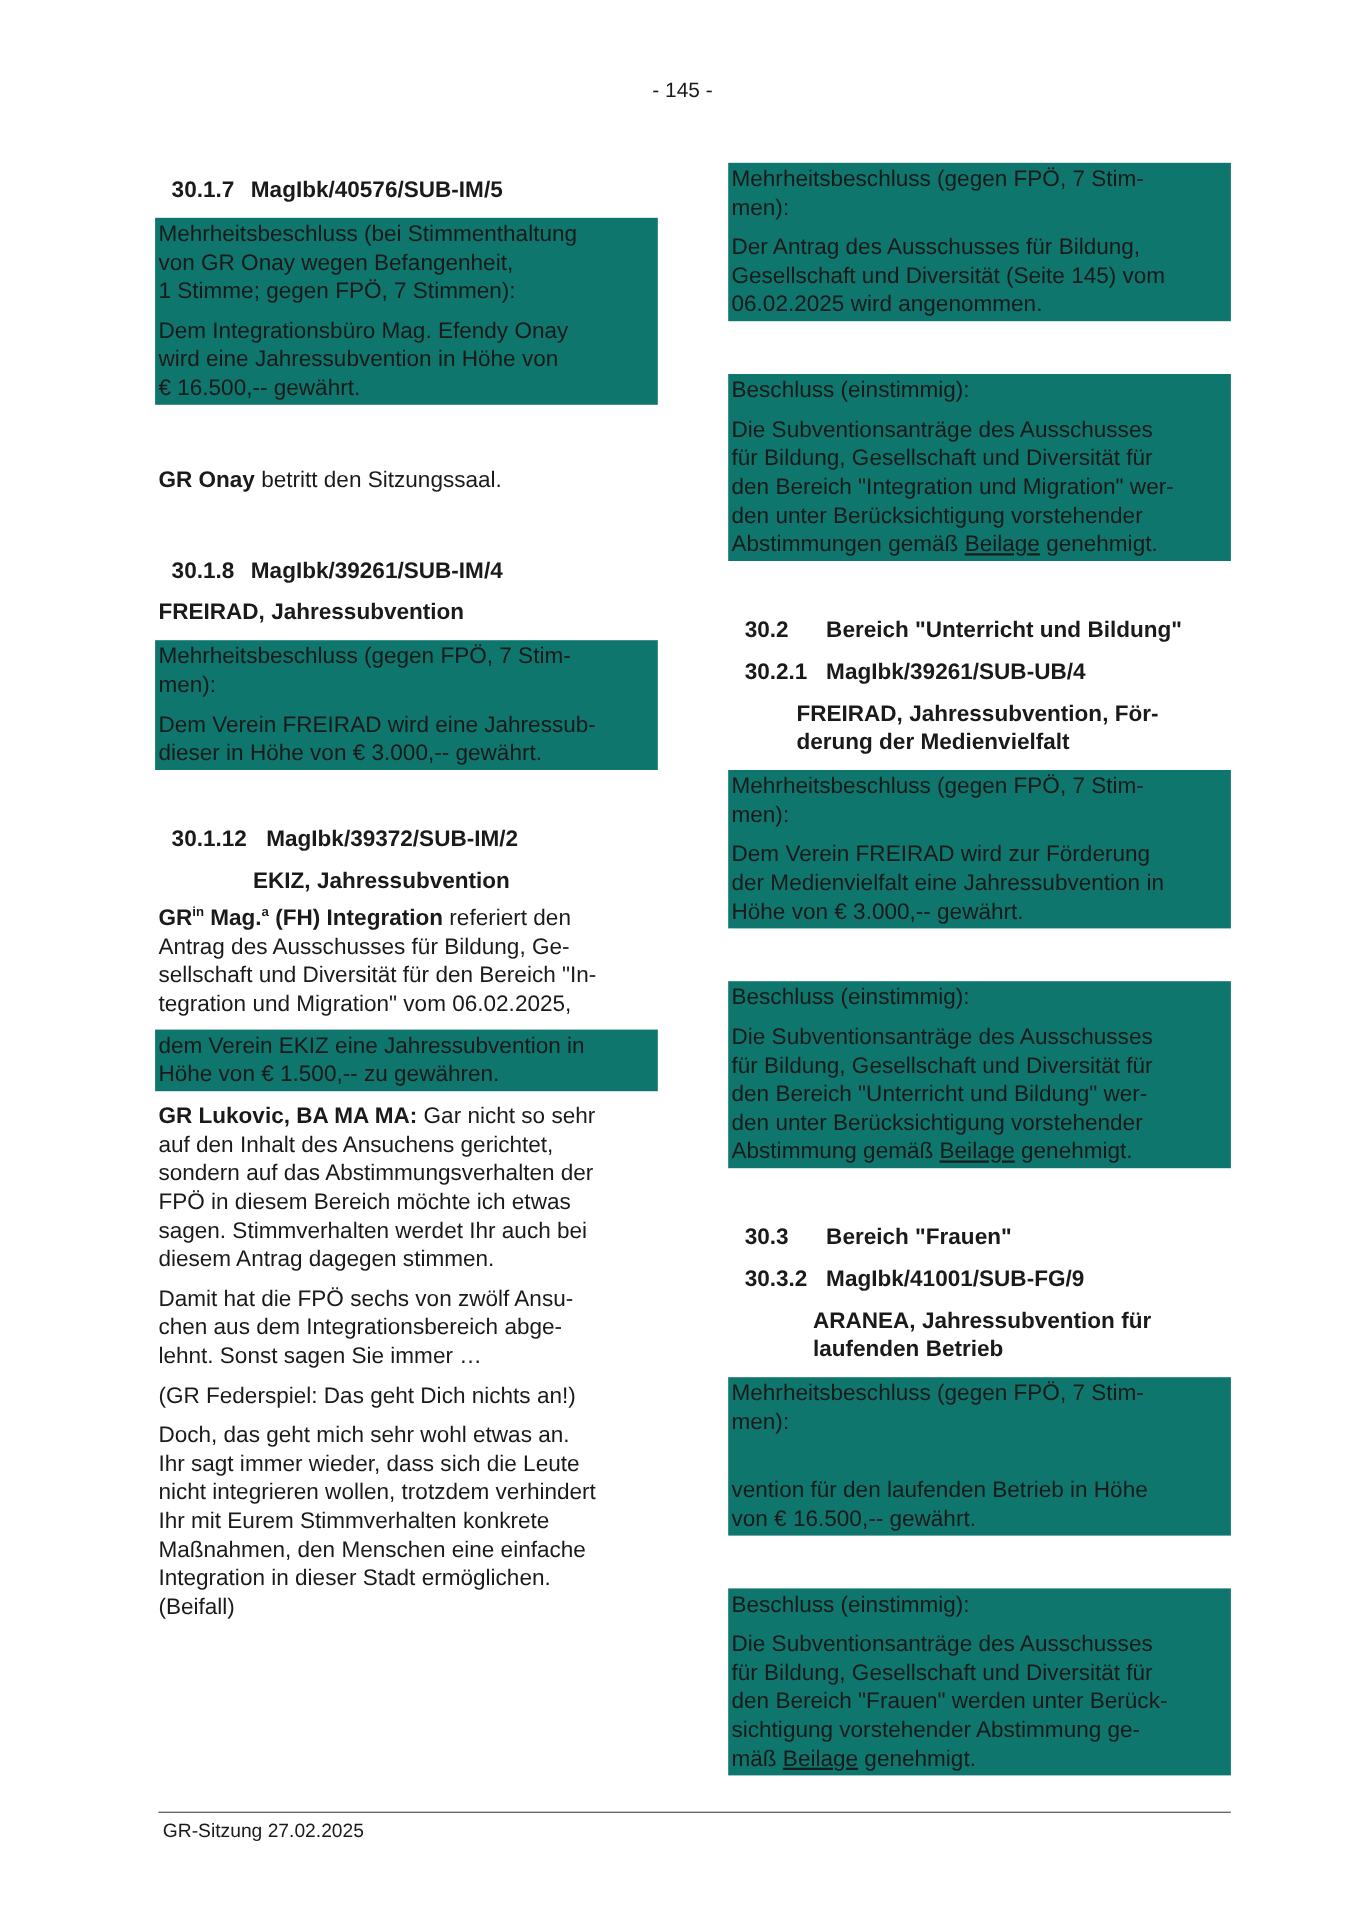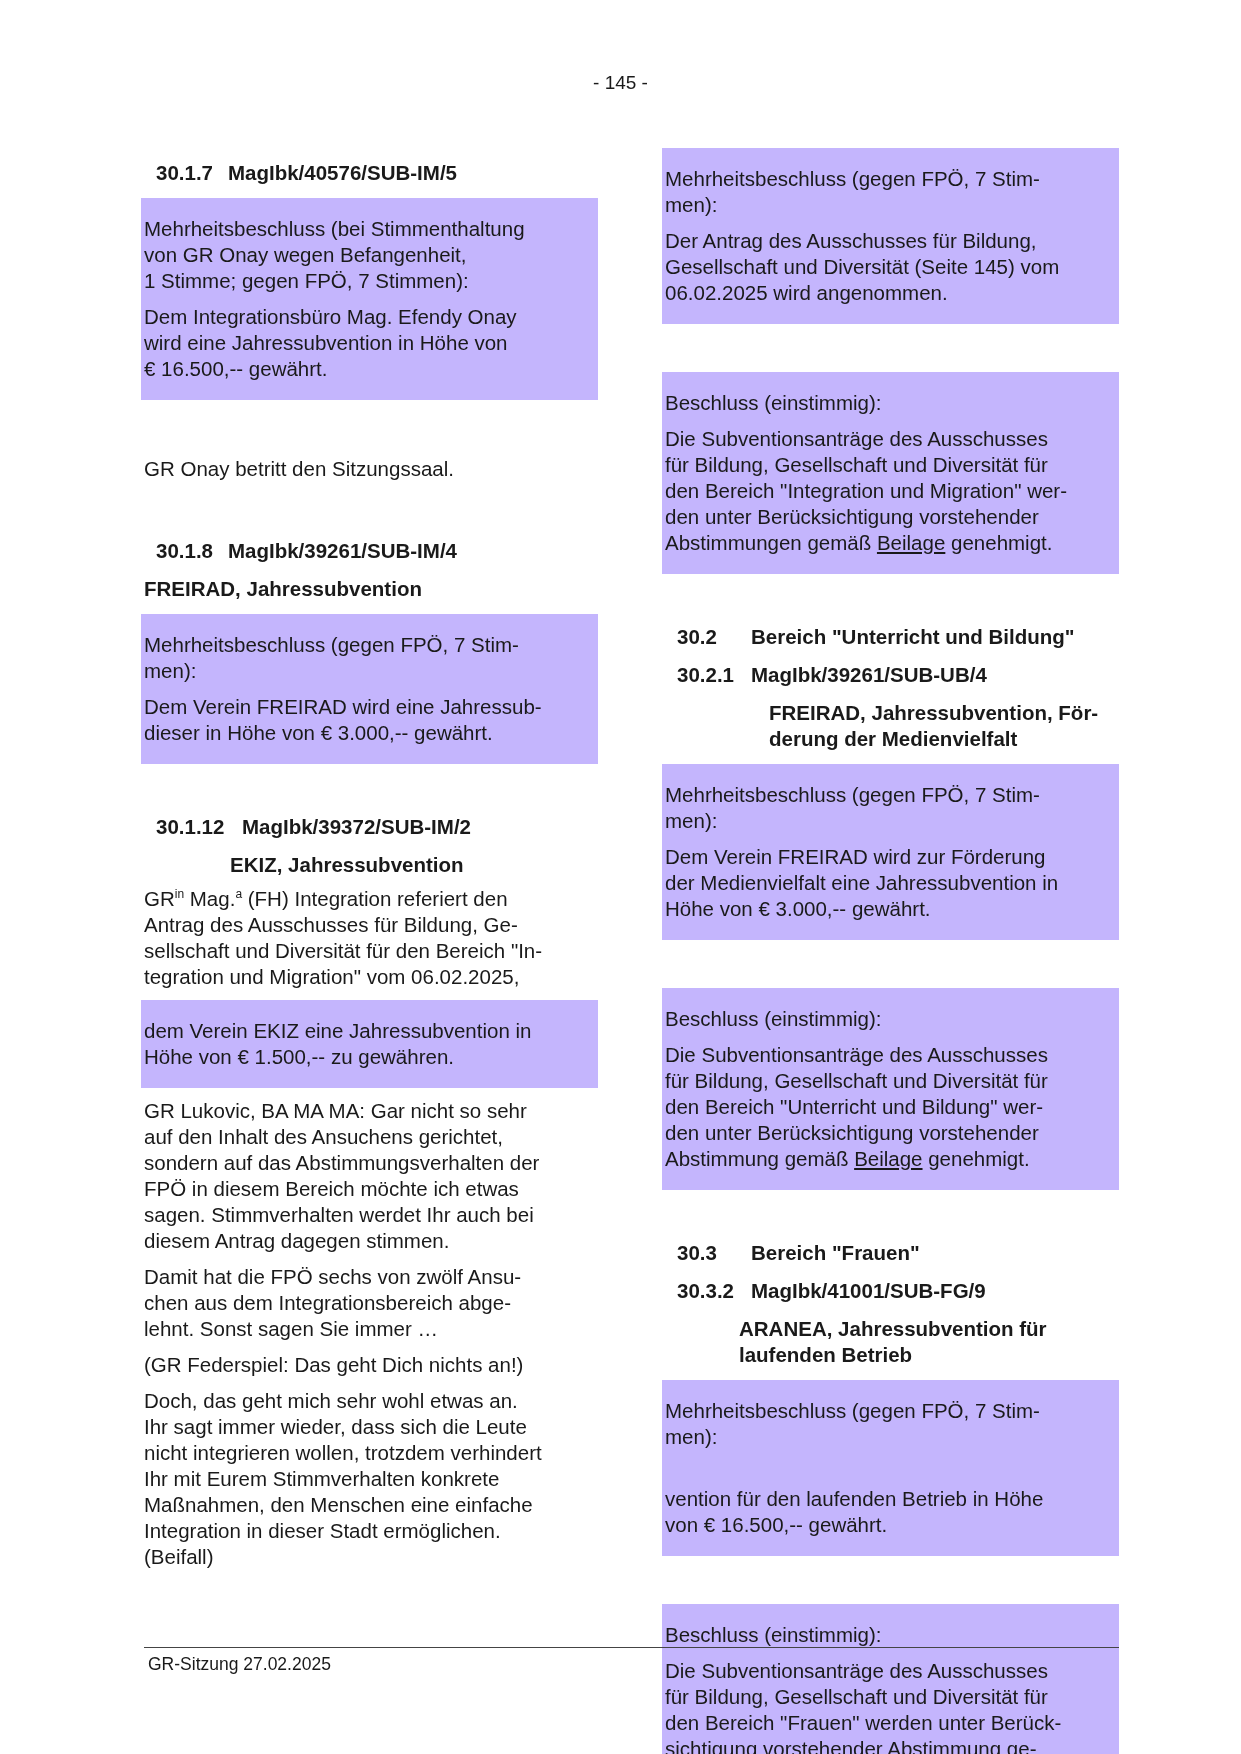--- a/index.html
+++ b/index.html
@@ -8,26 +8,26 @@
     font-family: "Liberation Sans", sans-serif; color: #1a1a1a;
   }
   .page-number {
     position: absolute; top: 72px; left: 0; width: 1241px; text-align: center;
     font-size: 19px;
   }
   .col { position: absolute; top: 148px; }
   .col-left { left: 144px; width: 454px; }
   .col-right { left: 665px; width: 454px; }
   .txt { font-size: 20.5px; line-height: 26px; margin: 0; }
-  .grey-block { background: #c4b5fd; margin-left: -3px; padding: 18px 3px; }
+  .grey-block { background: #0f766e; margin-left: -3px; padding: 2px 3px; }
   .grey-block .txt + .txt { margin-top: 10px; }
   .heading { font-weight: bold; font-size: 20.5px; line-height: 26px; display: flex; margin: 12px; }
   .heading .num { display: inline-block; }
   .sub-heading { font-weight: bold; font-size: 20.5px; line-height: 26px; margin: 12px 0 12px 0; }
-  .b { font-weight: normal; }
+  .b { font-weight: bold; }
   .u { text-decoration: underline; }
   sup { font-size: 12px; line-height: 0; }
   .footer-rule { position: absolute; top: 1647px; left: 144px; width: 975px; height: 1px; background: #444; }
   .footer-text { position: absolute; top: 1654px; left: 148px; font-size: 17.5px; }
 </style>
 </head>
 <body>
 
 <div class="page-number">- 145 -</div>
 
@@ -148,21 +148,21 @@
   <p class="heading" style="margin-top:50px">
     <span class="num" style="width:74px">30.2</span>
     <span>Bereich "Unterricht und Bildung"</span>
   </p>
 
   <div style="margin-top:12px">
     <p class="heading">
       <span class="num" style="width:74px">30.2.1</span>
       <span>MagIbk/39261/SUB-UB/4</span>
     </p>
-    <div class="sub-heading" style="margin-left:104px">
+    <div class="sub-heading" style="margin-left:59px">
       <div>FREIRAD, Jahressubvention, För-</div>
       <div>derung der Medienvielfalt</div>
     </div>
     <div class="grey-block">
       <p class="txt">
         <span>Mehrheitsbeschluss (gegen FPÖ, 7 Stim-</span><br>
         <span>men):</span>
       </p>
       <p class="txt">
         <span>Dem Verein FREIRAD wird zur Förderung</span><br>

